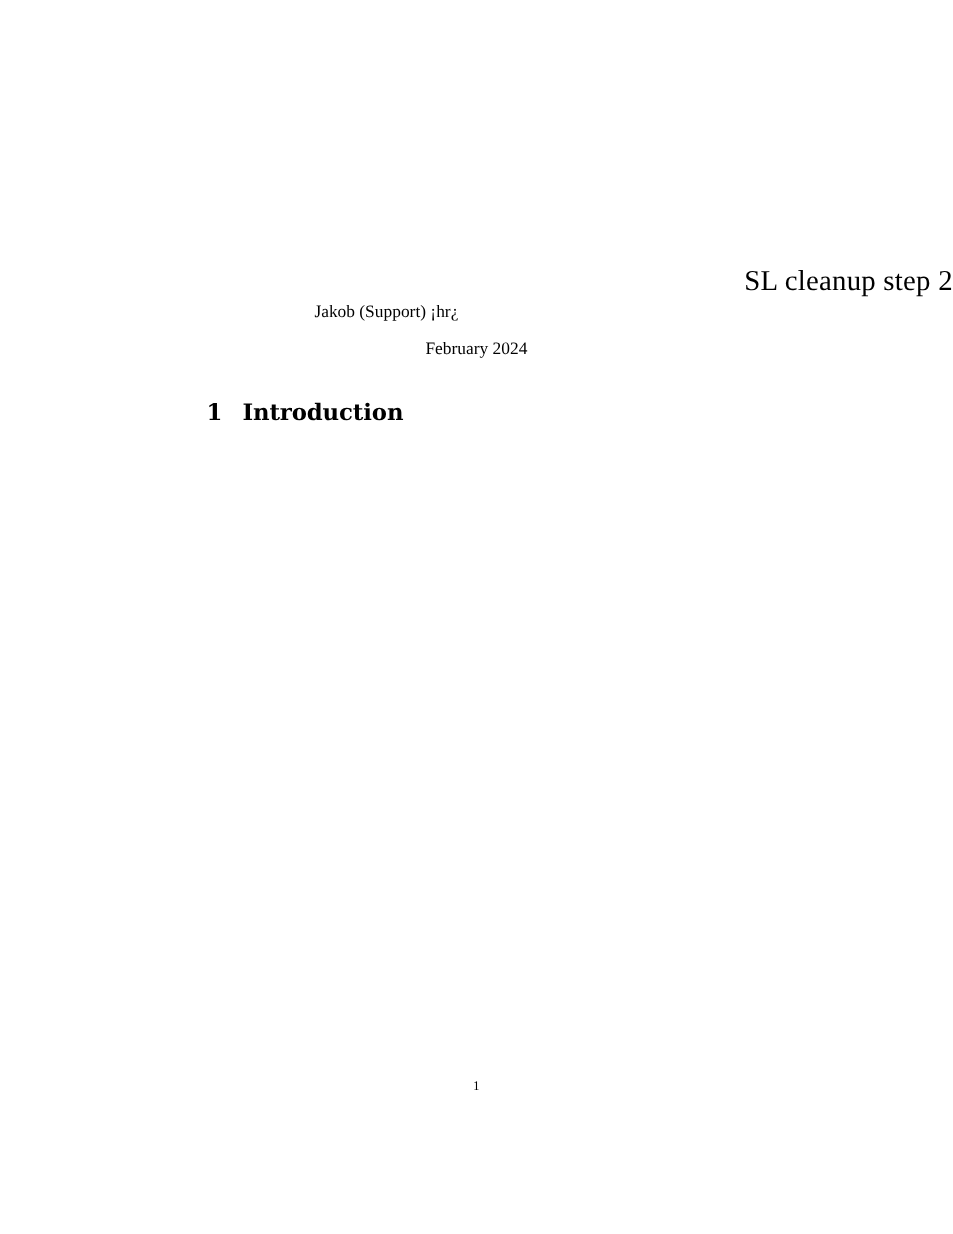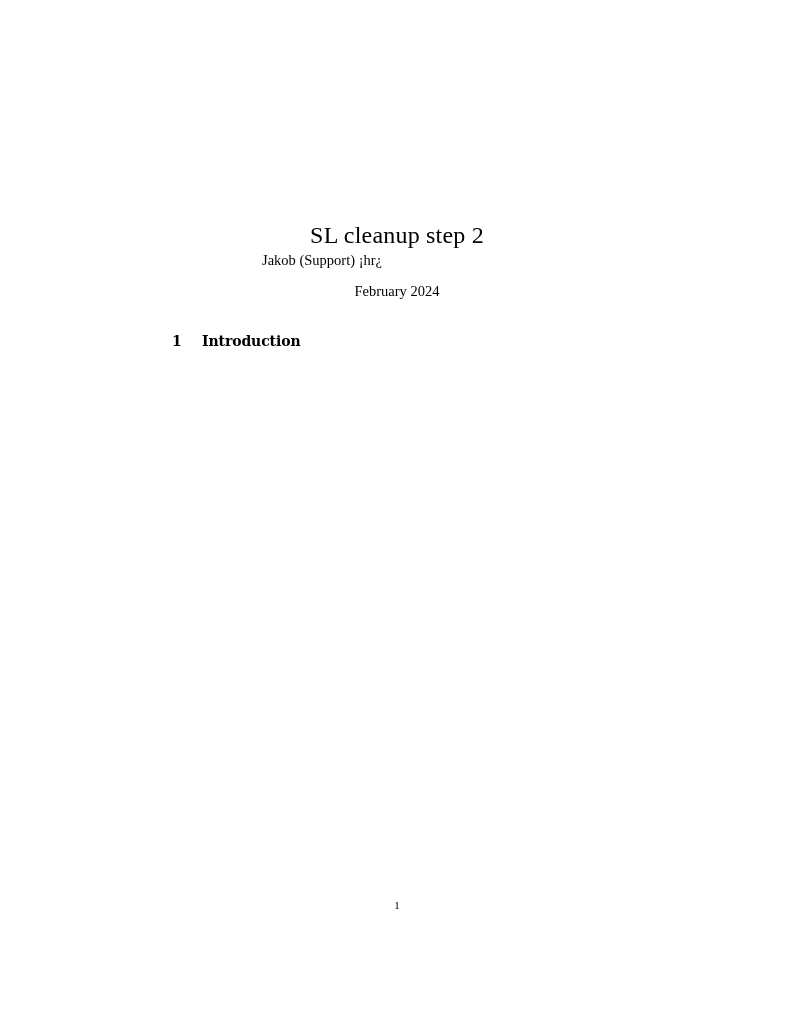--- a/index.html
+++ b/index.html
@@ -21,21 +21,21 @@
     left: 0;
     width: 794px;
     height: 1028px;
     background: #ffffff;
   }
   .doc-title {
     position: absolute;
     top: 206px;
     left: 0;
     width: 794px;
-    text-align: center;
+    text-align: right;
     font-size: 24px;
     font-weight: normal;
     letter-spacing: 0.2px;
   }
   .doc-author {
     position: absolute;
     top: 252px;
     left: 0;
     width: 644px;
     text-align: center;
@@ -46,21 +46,21 @@
     top: 283px;
     left: 0;
     width: 794px;
     text-align: center;
     font-size: 14.5px;
   }
   .section-heading {
     position: absolute;
     top: 333px;
     left: 172px;
-    font-size: 14px;
+    font-size: 19px;
     font-weight: bold;
     font-family: "DejaVu Serif", serif;
     letter-spacing: -0.1px;
   }
   .section-number {
     display: inline-block;
     min-width: 30px;
   }
   .page-number {
     position: absolute;

